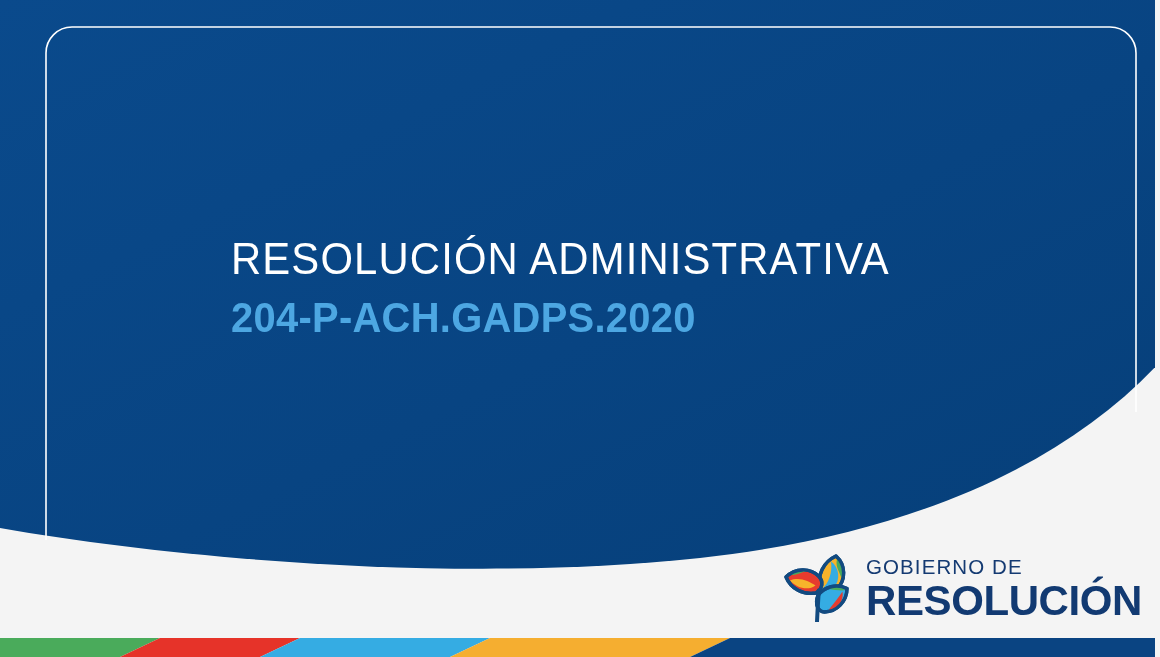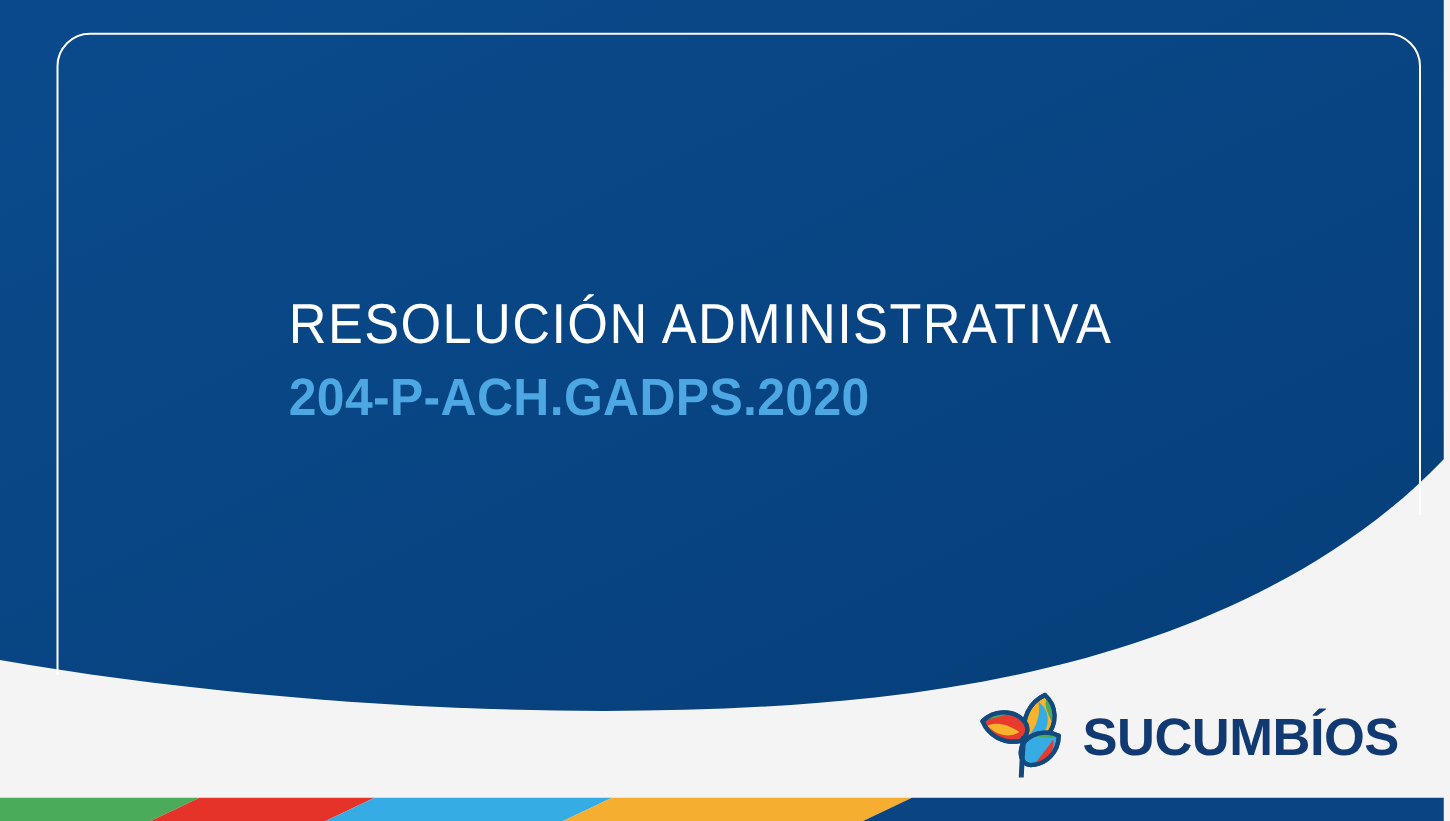--- a/index.html
+++ b/index.html
@@ -124,21 +124,22 @@
 
         <path fill="#35ace3" d="M39,46.5 C45,37.5 58,34.5 68,39.5 C68,52 58,63 45.5,63 C39,63 35.5,55 39,46.5 Z"></path>
         <path fill="#e63b2e" stroke="none" d="M63.5,42.5 C65,52.5 58.5,60.5 49.5,61 C55,54 60,48 63.5,42.5 Z"></path>
         <path fill="#4aab5b" stroke="none" d="M66.5,41 C62,37.5 55,37 49.5,40 C56,41 62.5,42 66.5,41 Z"></path>
         <path fill="none" stroke="#124a80" stroke-width="3.4" d="M39,46.5 C45,37.5 58,34.5 68,39.5 C68,52 58,63 45.5,63 C39,63 35.5,55 39,46.5 Z"></path>
 
         <path fill="none" stroke="#124a80" stroke-width="4" d="M40,40 C39,52 38.5,62 38,73"></path>
       </g>
     </svg>
     <div class="logo-text">
-      <div class="logo-line2">SUCUMBÍOS</div>
+      <div class="logo-line1">GOBIERNO DE</div>
+      <div class="logo-line2">RESOLUCIÓN</div>
     </div>
   </div>
 
   <svg id="colorbar" viewBox="0 0 1160 19" preserveAspectRatio="none">
     <polygon fill="#4aab5b" points="0,0 160,0 120,19 0,19"></polygon>
     <polygon fill="#e63329" points="160,0 300,0 260,19 120,19"></polygon>
     <polygon fill="#35ace3" points="300,0 490,0 450,19 260,19"></polygon>
     <polygon fill="#f5ae30" points="490,0 730,0 690,19 450,19"></polygon>
     <polygon fill="#0a4482" points="730,0 1160,0 1160,19 690,19"></polygon>
   </svg>

